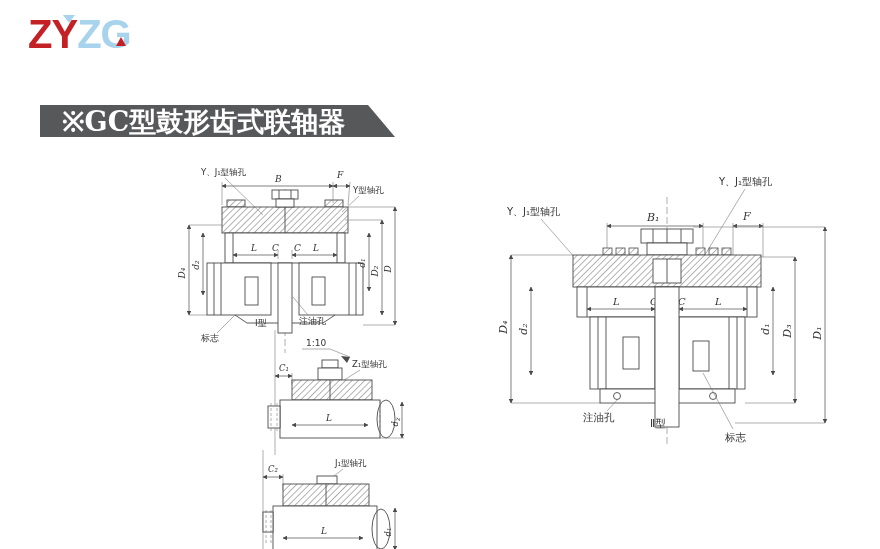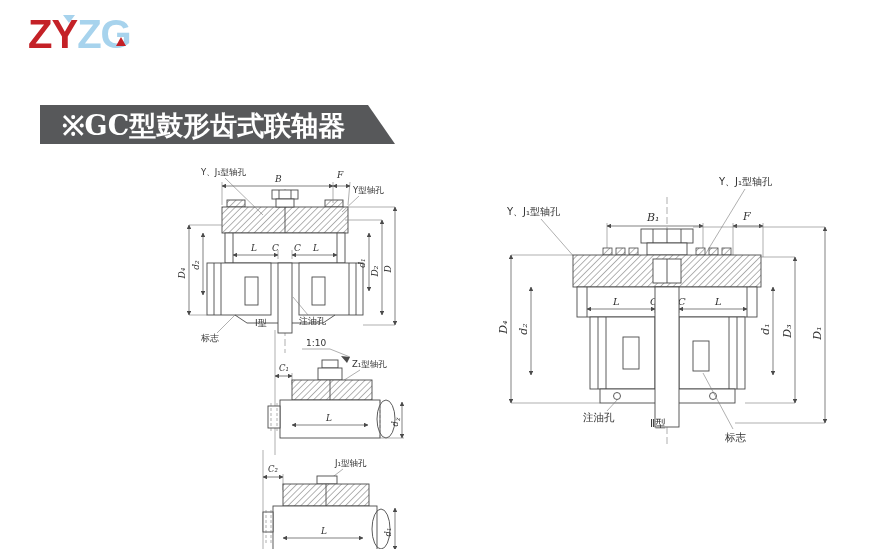--- a/index.html
+++ b/index.html
@@ -13,21 +13,21 @@
   .logo .zy{color:#c42127;text-align:right;}
   .logo .zg{color:#a7d3ed;margin-top:48px;}
   .logo-tri-blue{position:absolute;left:63px;top:15px;width:0;height:0;
         border-left:6px solid transparent;border-right:6px solid transparent;
         border-top:8px solid #a7d3ed;}
   .logo-tri-red{position:absolute;left:116px;top:37px;width:0;height:0;
         border-left:5px solid transparent;border-right:5px solid transparent;
         border-bottom:9px solid #c42127;}
   
   .banner{
-    position:absolute;left:40px;top:105px;width:355px;height:39px;
+    position:absolute;left:40px;top:105px;width:355px;height:32px;
     background:#57585a;color:#ffffff;
     clip-path:polygon(0 0, 328px 0, 355px 100%, 0 100%);
     display:flex;align-items:center;
     font-family:"DejaVu Serif","Liberation Serif",serif;
     font-weight:bold;font-size:27px;padding-left:0;
   }
   .banner span{padding-left:22px;white-space:nowrap;}
   
   svg{position:absolute;overflow:visible;}
   #drawing-left{left:175px;top:165px;}

